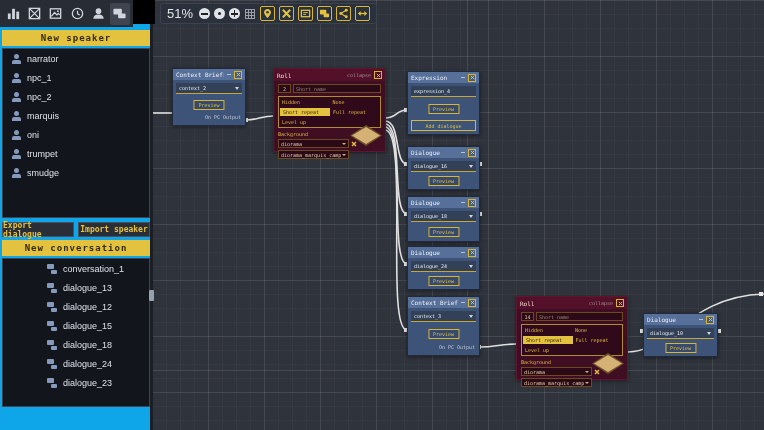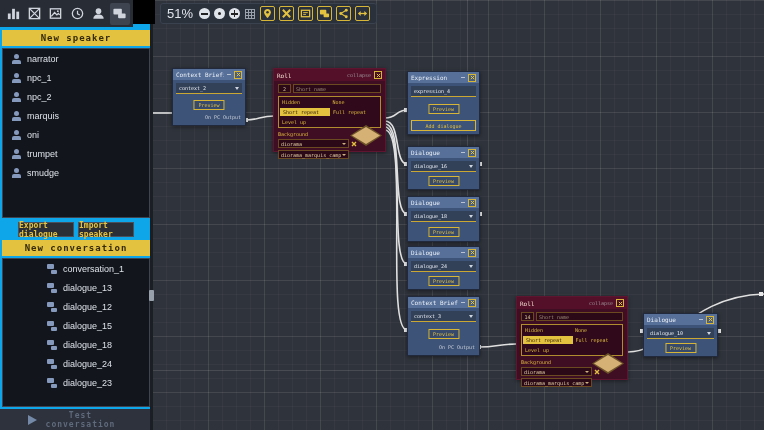--- a/index.html
+++ b/index.html
@@ -36,21 +36,21 @@
   .panel { background:#12151c; border:1px solid #3f4550; margin:2px 2px 0; overflow:hidden; }
   .panel.speakers { height:170px; }
   .panel.convos { height:149px;padding-left:35px; }
   .lrow { display:flex; align-items:center; gap:6px; padding-left:9px; height:19px; color:#dde1e8; font-size:9px; }
   .person { width:9px; height:10px; position:relative; flex:none; }
   .person::before { content:""; position:absolute; top:0; left:2px; width:5px; height:5px; border-radius:50%; background:#8499bb; }
   .person::after  { content:""; position:absolute; bottom:0; left:0; width:9px; height:4px; border-radius:2px 2px 0 0; background:#8499bb; }
   .chatic { width:10px; height:10px; position:relative; flex:none; }
   .chatic::before { content:""; position:absolute; top:0; left:0; width:7px; height:5px; border-radius:1px; background:#8499bb; }
   .chatic::after  { content:""; position:absolute; bottom:0; right:0; width:6px; height:4px; border-radius:1px; background:#8499bb; }
-  .iorow { display:flex; gap:4px; margin:4px 18px 0; }
+  .iorow { display:flex; gap:4px; margin:4px 2px 0; }
   .iobtn { flex:1; height:15px; background:#2a2e37; border:1px solid #4a515d; color:#e3c23f;
     font:bold 8px "DejaVu Sans Mono",monospace; display:flex; align-items:center; justify-content:center; cursor:pointer; }
   .testbar { position:absolute; left:0; bottom:0; width:152px; height:21px; background:#2d323c;
     display:flex; align-items:center; color:#5f6a7c; font:bold 8px "DejaVu Sans Mono",monospace; letter-spacing:1px; }
   .play { width:0; height:0; border-top:5px solid transparent; border-bottom:5px solid transparent;
     border-left:9px solid #7488a7; margin:0 0 0 28px; }
   .testlabel { flex:1; text-align:center; padding-right:28px; }
 
   
   .gtoolbar { position:absolute; left:160px; top:3px; height:21px; background:#2b313b;
@@ -530,22 +530,18 @@
       <div class="lrow">
           <span class="chatic"></span>
           <span>dialogue_24</span>
         </div>
       <div class="lrow">
           <span class="chatic"></span>
           <span>dialogue_23</span>
         </div>
     </div>
 
-    <div class="testbar">
-      <span class="play"></span>
-      <span class="testlabel">Test conversation</span>
-    </div>
   </div>
   <div class="sidebar-strip"></div>
   <div class="strip-handle"></div>
   <div class="blackbox"></div>
 
 </div>
 
 </body></html>

